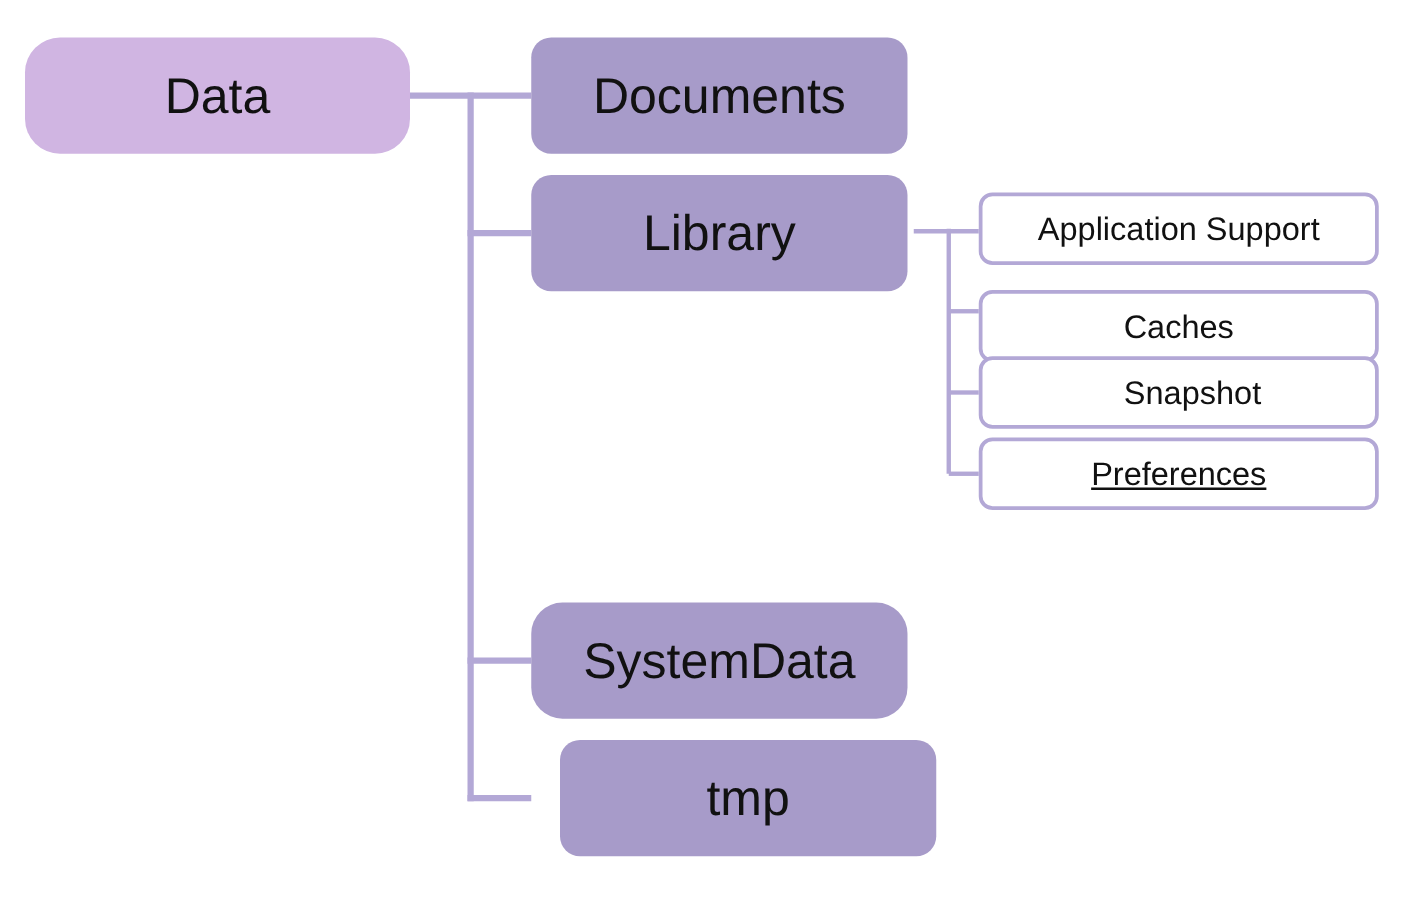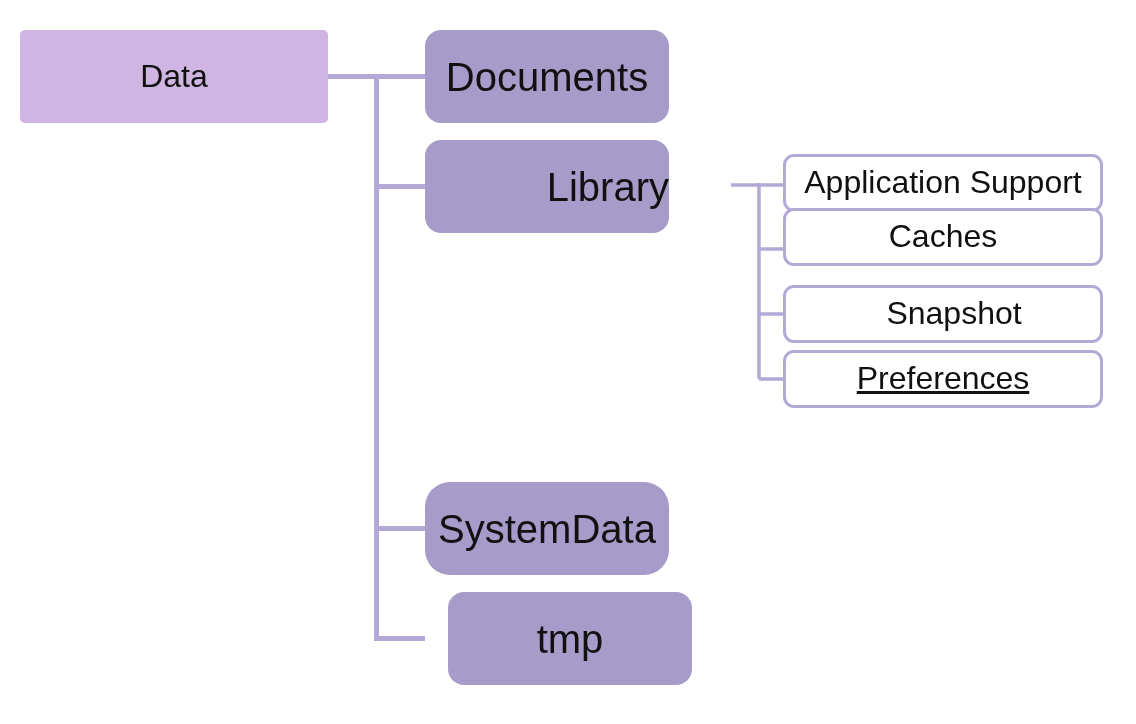--- a/index.html
+++ b/index.html
@@ -40,46 +40,46 @@
     align-items: center;
     justify-content: center;
     text-align: center;
     line-height: 1.1;
   }
 
   .node.root {
     left: 20px; top: 30px;
     width: 308px; height: 93px;
     background: var(--root-fill);
-    border-radius: 5px;
-    font-size: 32px;
+    border-radius: 28px;
+    font-size: 40px;
   }
 
   .node.branch {
     left: 425px;
-    width: 244px; height: 93px;
+    width: 301px; height: 93px;
     background: var(--branch-fill);
     border-radius: 16px;
     font-size: 40px;
   }
   .node.branch.documents  { top: 30px; }
-  .node.branch.library    { top: 140px; justify-content: flex-end; }
+  .node.branch.library    { top: 140px; }
   .node.branch.systemdata { top: 482px; border-radius: 25px; }
   .node.branch.tmp        { top: 592px; margin-left: 23px; }
 
   .node.leaf {
     left: 783px;
     width: 320px; height: 58px;
     background: var(--leaf-fill);
     border: 3px solid var(--line);
     border-radius: 11px;
-    font-size: 32px;
+    font-size: 26px;
   }
   .node.leaf.app-support { top: 154px; }
-  .node.leaf.caches      { top: 208px; }
+  .node.leaf.caches      { top: 232px; }
   .node.leaf.snapshot    { top: 285px; padding-left: 22px; }
   .node.leaf.preferences { top: 350px; text-decoration: underline; }
 </style>
 </head>
 <body>
 
 <div class="canvas">
 
   <svg class="connectors" width="1136" height="724" viewBox="0 0 1136 724" aria-hidden="true">
 

